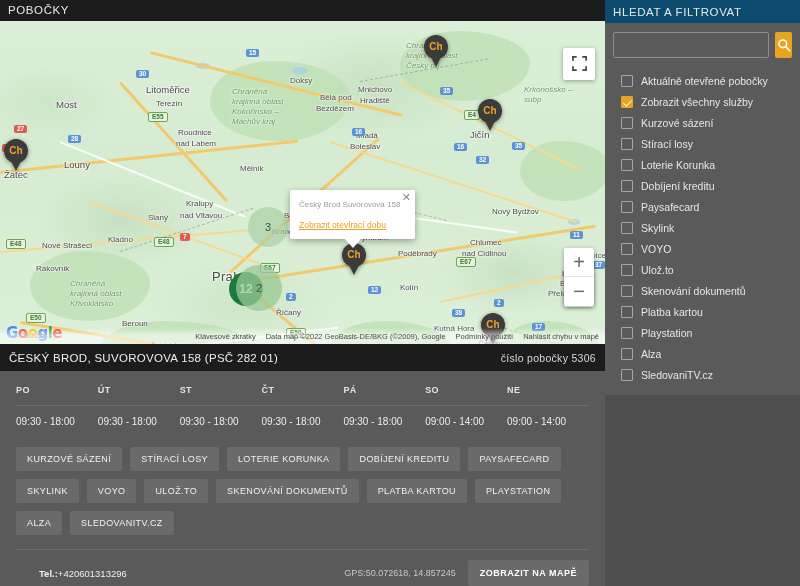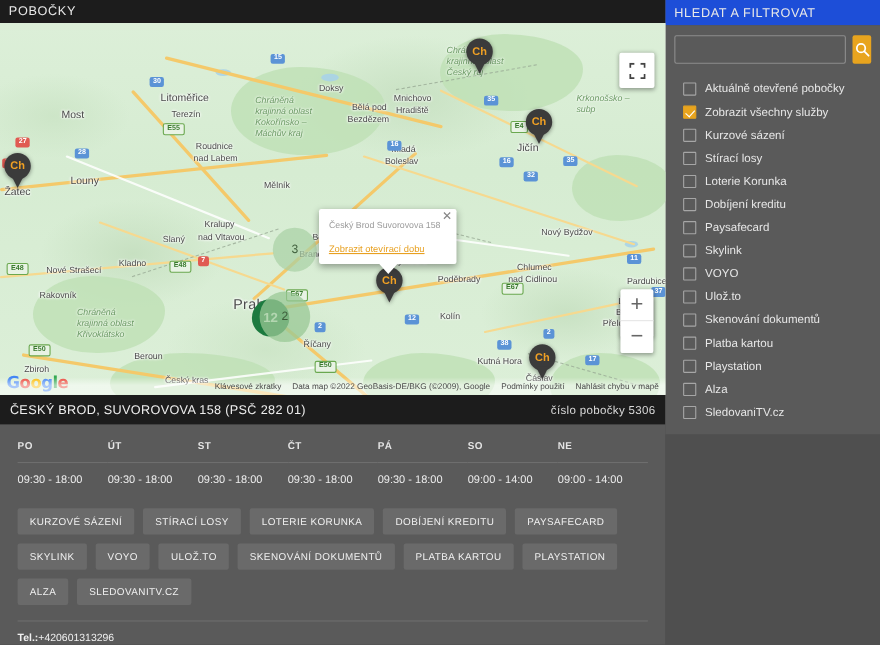--- a/index.html
+++ b/index.html
@@ -172,33 +172,33 @@
   .tags { display: flex; flex-wrap: wrap; gap: 8px; margin-top: 20px; }
   .tag {
     background: #6a6a6a; color: #f0f0f0; font-size: 9px; letter-spacing: .4px;
     padding: 7px 11px; border-radius: 2px; white-space: nowrap; cursor: pointer;
   }
   .foot {
     display: flex; align-items: center; justify-content: space-between;
     border-top: 1px solid #6e6e6e; margin-top: 14px; padding-top: 10px;
   }
   .foot .tel { font-size: 9.5px; color: #f0f0f0; }
-  .foot .tel b { font-weight: bold; }
+  .foot .tel b { font-weight: bold; margin-left: 23px; }
   .foot .right { display: flex; align-items: center; gap: 12px; }
   .foot .gps { font-size: 9px; color: #c9c9c9; }
   .btn-map {
     background: #6a6a6a; color: #fff; font-size: 9px; font-weight: bold;
     padding: 8px 12px; border-radius: 2px; letter-spacing: .5px; cursor: pointer;
     border: none;
   }
 
   
   .side { width: 195px; height: 586px; background: #4f4f4f; display: flex; flex-direction: column; }
   .side-header {
-    height: 23px; background: #1d4ed8; color: #e8e8e8;
+    height: 23px; background: #0c4a6e; color: #e8e8e8;
     display: flex; align-items: center; padding: 0 8px;
     font-size: 11.5px; letter-spacing: .6px;
   }
   .side-body { background: #5a5a5a; padding: 9px 8px 10px; flex: none; }
   .search-row { display: flex; gap: 6px; }
   .search-input {
     flex: 1; height: 26px; background: #5a5a5a; border: 1px solid #8d8d8d;
     border-radius: 2px; color: #eee; font-size: 11px; padding: 0 6px; outline: none;
     font-family: "Liberation Sans", sans-serif;
   }
@@ -467,20 +467,24 @@
           <div class="tag">PLATBA KARTOU</div>
           <div class="tag">PLAYSTATION</div>
           <div class="tag">ALZA</div>
           <div class="tag">SLEDOVANITV.CZ</div>
         </div>
 
       <div class="foot">
         <div class="tel">
           <b>Tel.:</b><span>+420601313296</span>
         </div>
+        <div class="right">
+          <span class="gps">GPS:50.072618, 14.857245</span>
+          <button class="btn-map">ZOBRAZIT NA MAPĚ</button>
+        </div>
       </div>
     </div>
   </div>
 
   <div class="side">
     <div class="side-header">
       <span>HLEDAT A FILTROVAT</span>
     </div>
     <div class="side-body">
       <div class="search-row">

